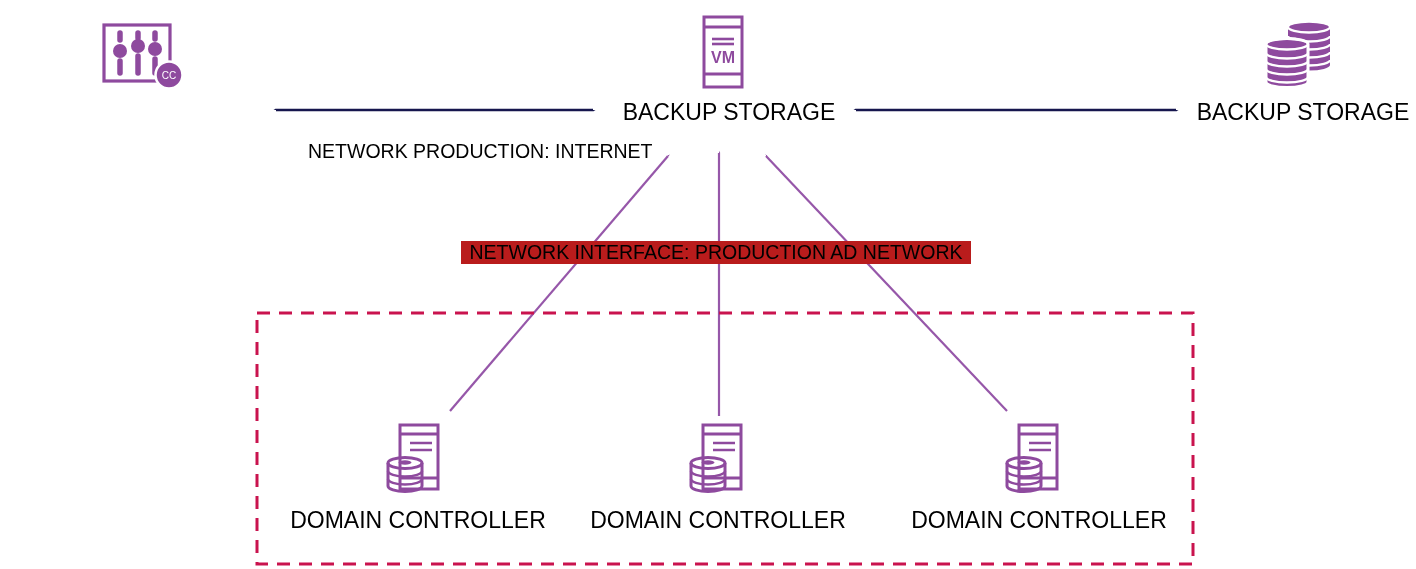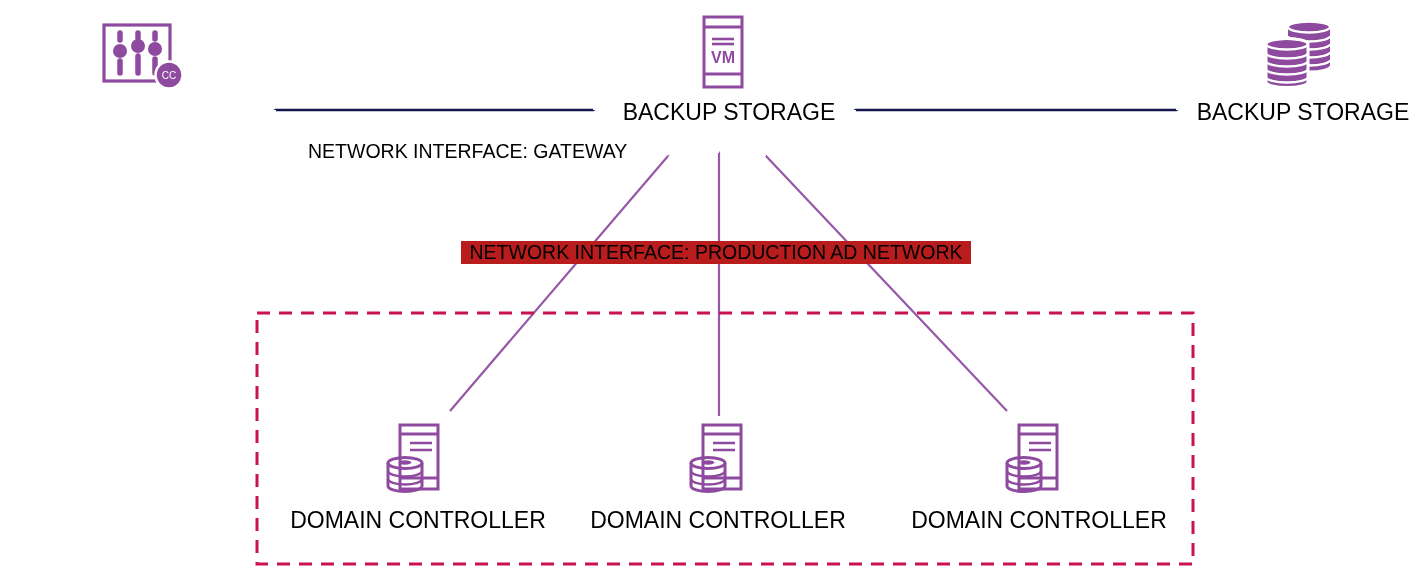--- a/index.html
+++ b/index.html
@@ -149,21 +149,21 @@
     <ellipse cx="19" cy="39.5" rx="6.5" ry="2.2" class="p-fill"></ellipse>
     <path d="M2,48 A17,5.5 0 0 0 36,48" class="p-stroke" stroke-width="2.5"></path>
     <path d="M2,56 A17,5.5 0 0 0 36,56" class="p-stroke" stroke-width="2.5"></path>
   </svg>
 
 
   <div class="label node-label" style="left:599px;top:99px;width:260px">BACKUP STORAGE</div>
 
   <div class="label node-label" style="left:1173px;top:99px;width:260px">BACKUP STORAGE</div>
 
-  <div class="label iface-label" style="left:308px;top:140px;width:300px">NETWORK INTERFACE: GATEWAY</div>
+  <div class="label iface-label" style="left:308px;top:140px;width:300px">NETWORK PRODUCTION: INTERNET</div>
 
   <div class="label iface-label masked" style="left:461px;top:241px;width:510px">NETWORK INTERFACE: PRODUCTION AD NETWORK</div>
 
   <div class="label node-label" style="left:268px;top:507px;width:300px">DOMAIN CONTROLLER</div>
 
   <div class="label node-label" style="left:568px;top:507px;width:300px">DOMAIN CONTROLLER</div>
 
   <div class="label node-label" style="left:889px;top:507px;width:300px">DOMAIN CONTROLLER</div>
 
 </div>

